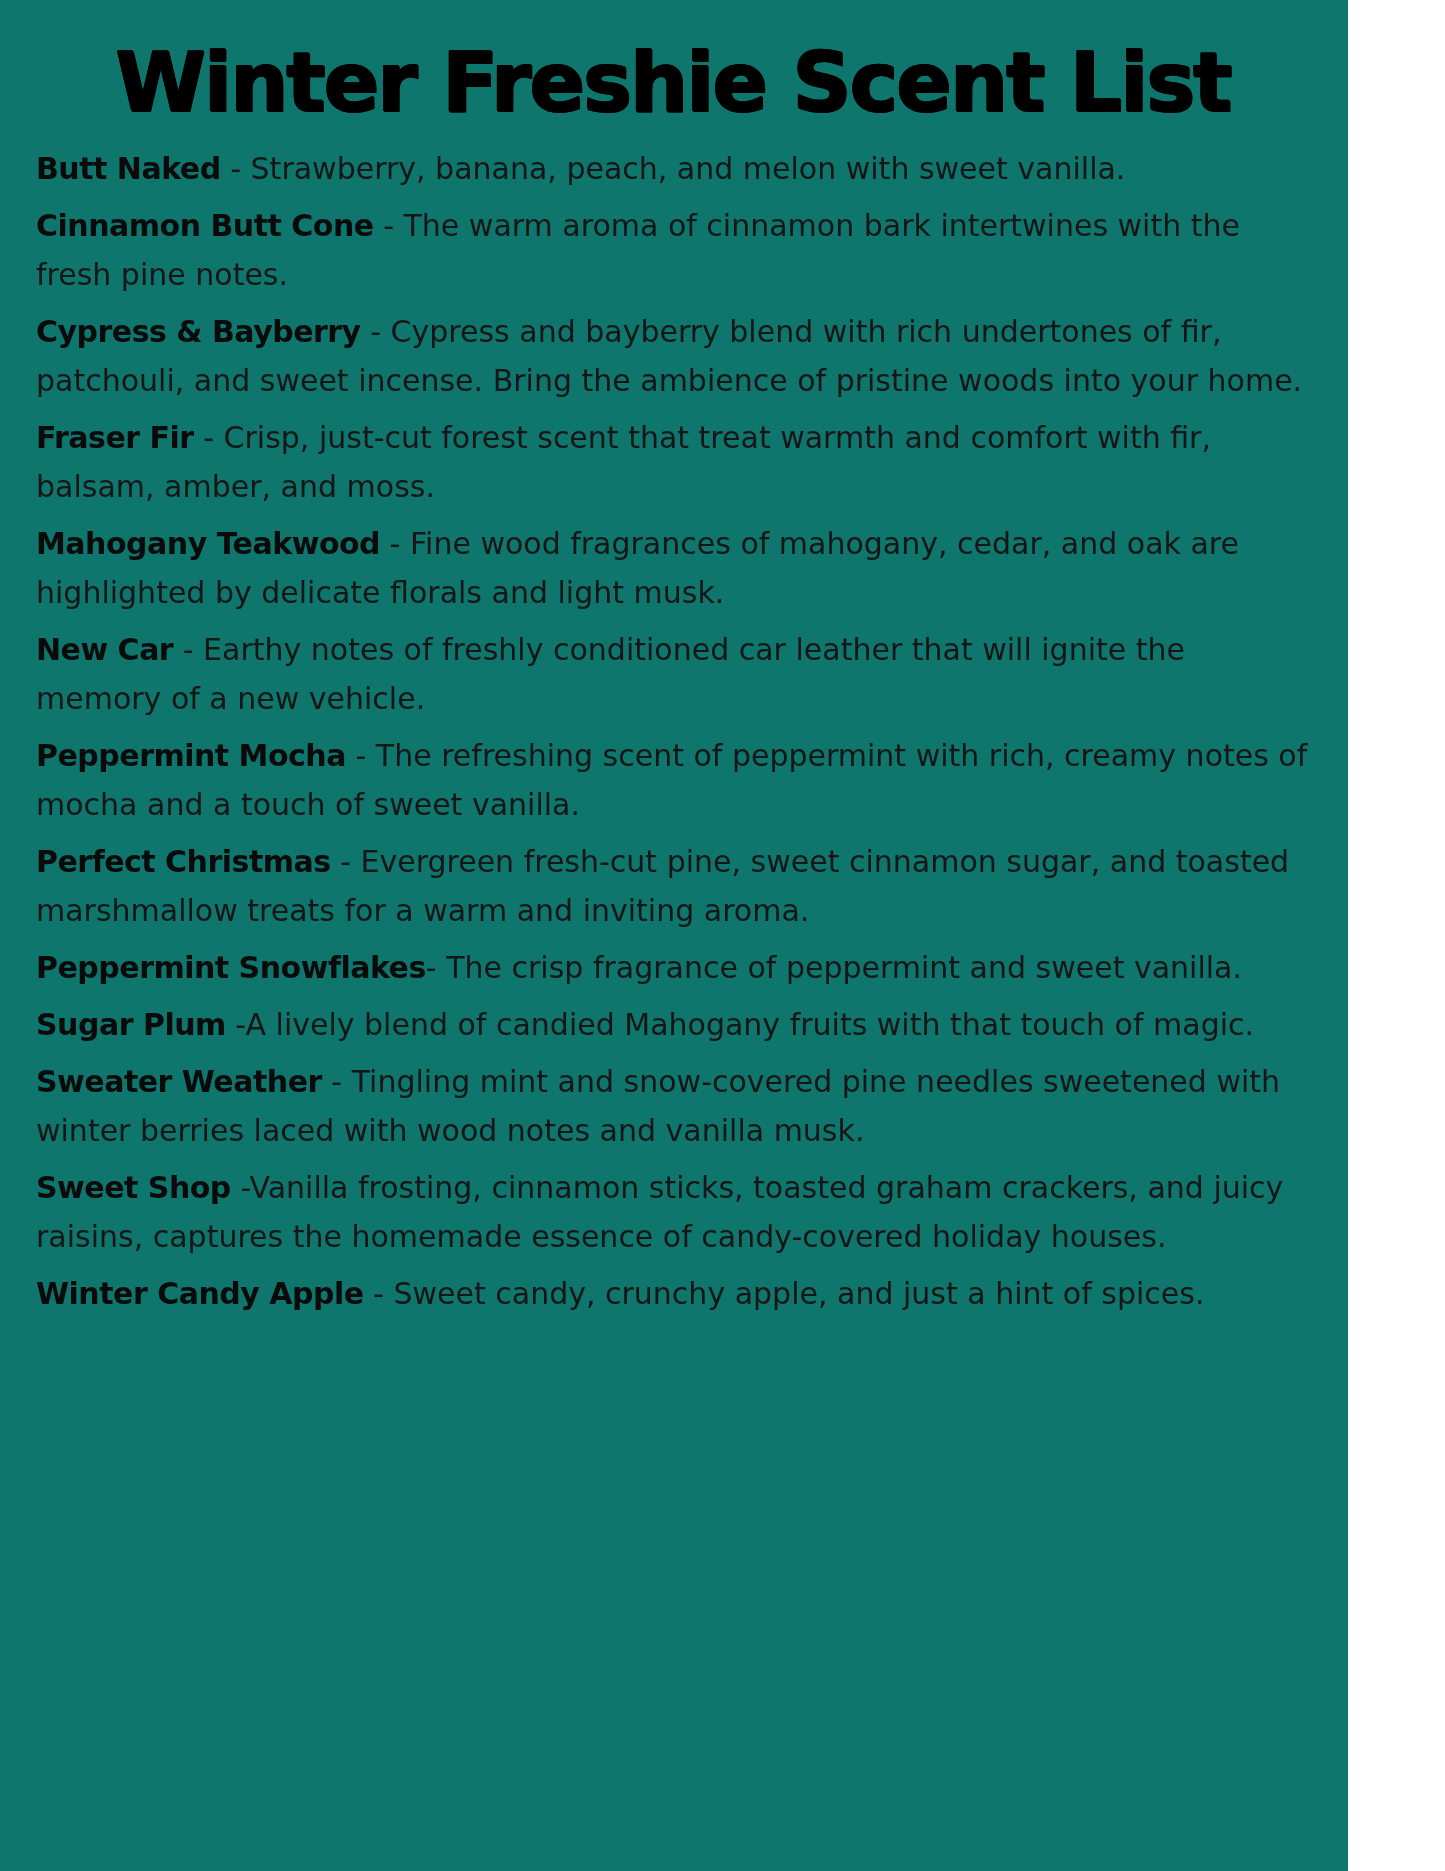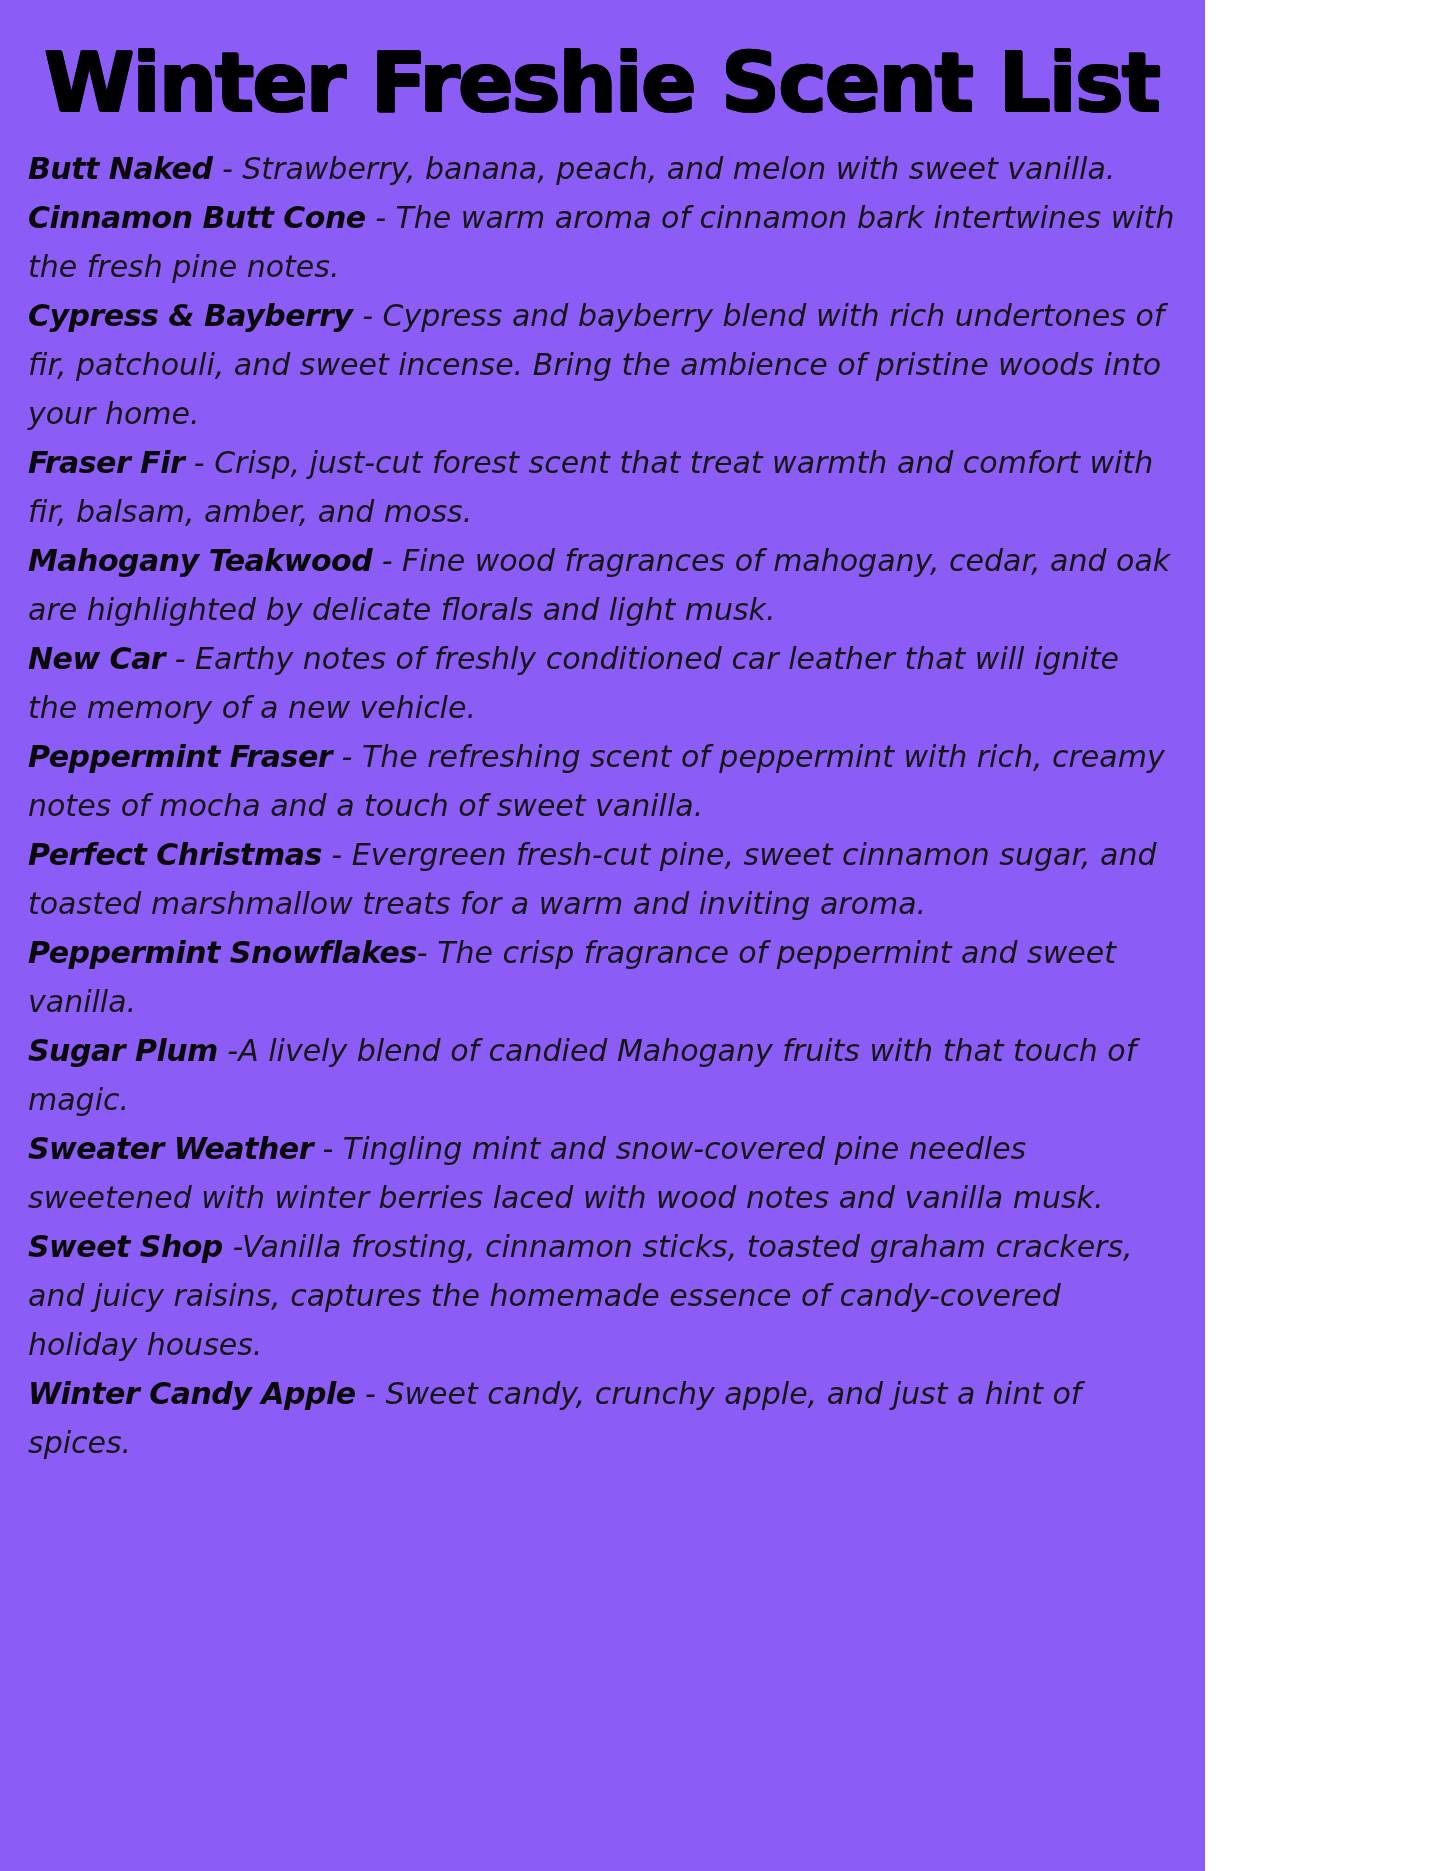--- a/index.html
+++ b/index.html
@@ -9,24 +9,24 @@
   }
   body {
     width: 1445px;
     height: 1871px;
     font-family: "DejaVu Sans", "Liberation Sans", sans-serif;
     color: #111111;
     overflow: hidden;
   }
   .page {
     box-sizing: border-box;
-    width: 1205px;
+    width: 1348px;
     height: 1871px;
     padding: 26px 30px 40px 28px;
-    background: #8b5cf6;
+    background: #0f766e;
   }
   .title {
     margin: 14px 0 18px 0;
     text-align: center;
     font-size: 82px;
     line-height: 1.05;
     font-weight: 900;
     color: #000000;
     letter-spacing: -2px;
     
@@ -34,23 +34,22 @@
       1px 0 0 #000, -1px 0 0 #000,
       0 1px 0 #000, 0 -1px 0 #000,
       1px 1px 0 #000, -1px -1px 0 #000;
   }
   .scent-list {
     font-size: 30px;
     line-height: 49px;
     color: #161616;
   }
   .scent-list p {
-    margin: 0;
+    margin: 8px;
     padding: 0;
-    font-style: italic;
   }
   .scent-list b {
     font-weight: bold;
     color: #0a0a0a;
     letter-spacing: -0.5px;
   }
 </style>
 </head>
 <body>
 
@@ -58,21 +57,21 @@
 
   <h1 class="title">Winter Freshie Scent List</h1>
 
   <div class="scent-list">
     <p><b>Butt Naked</b><span> - Strawberry, banana, peach, and melon with sweet vanilla.</span></p>
     <p><b>Cinnamon Butt Cone</b><span> - The warm aroma of cinnamon bark intertwines with the fresh pine notes.</span></p>
     <p><b>Cypress &amp; Bayberry</b><span> - Cypress and bayberry blend with rich undertones of fir, patchouli, and sweet incense. Bring the ambience of pristine woods into your home.</span></p>
     <p><b>Fraser Fir</b><span> - Crisp, just-cut forest scent that treat warmth and comfort with fir, balsam, amber, and moss.</span></p>
     <p><b>Mahogany Teakwood</b><span> - Fine wood fragrances of mahogany, cedar, and oak are highlighted by delicate florals and light musk.</span></p>
     <p><b>New Car</b><span> - Earthy notes of freshly conditioned car leather that will ignite the memory of a new vehicle.</span></p>
-    <p><b>Peppermint Fraser</b><span> - The refreshing scent of peppermint with rich, creamy notes of mocha and a touch of sweet vanilla.</span></p>
+    <p><b>Peppermint Mocha</b><span> - The refreshing scent of peppermint with rich, creamy notes of mocha and a touch of sweet vanilla.</span></p>
     <p><b>Perfect Christmas</b><span> - Evergreen fresh-cut pine, sweet cinnamon sugar, and toasted marshmallow treats for a warm and inviting aroma.</span></p>
     <p><b>Peppermint Snowflakes</b><span>- The crisp fragrance of peppermint and sweet vanilla.</span></p>
     <p><b>Sugar Plum</b><span> -A lively blend of candied Mahogany fruits with that touch of magic.</span></p>
     <p><b>Sweater Weather</b><span> - Tingling mint and snow-covered pine needles sweetened with winter berries laced with wood notes and vanilla musk.</span></p>
     <p><b>Sweet Shop</b><span> -Vanilla frosting, cinnamon sticks, toasted graham crackers, and juicy raisins, captures the homemade essence of candy-covered holiday houses.</span></p>
     <p><b>Winter Candy Apple</b><span> - Sweet candy, crunchy apple, and just a hint of spices.</span></p>
   </div>
 
 </div>
 

